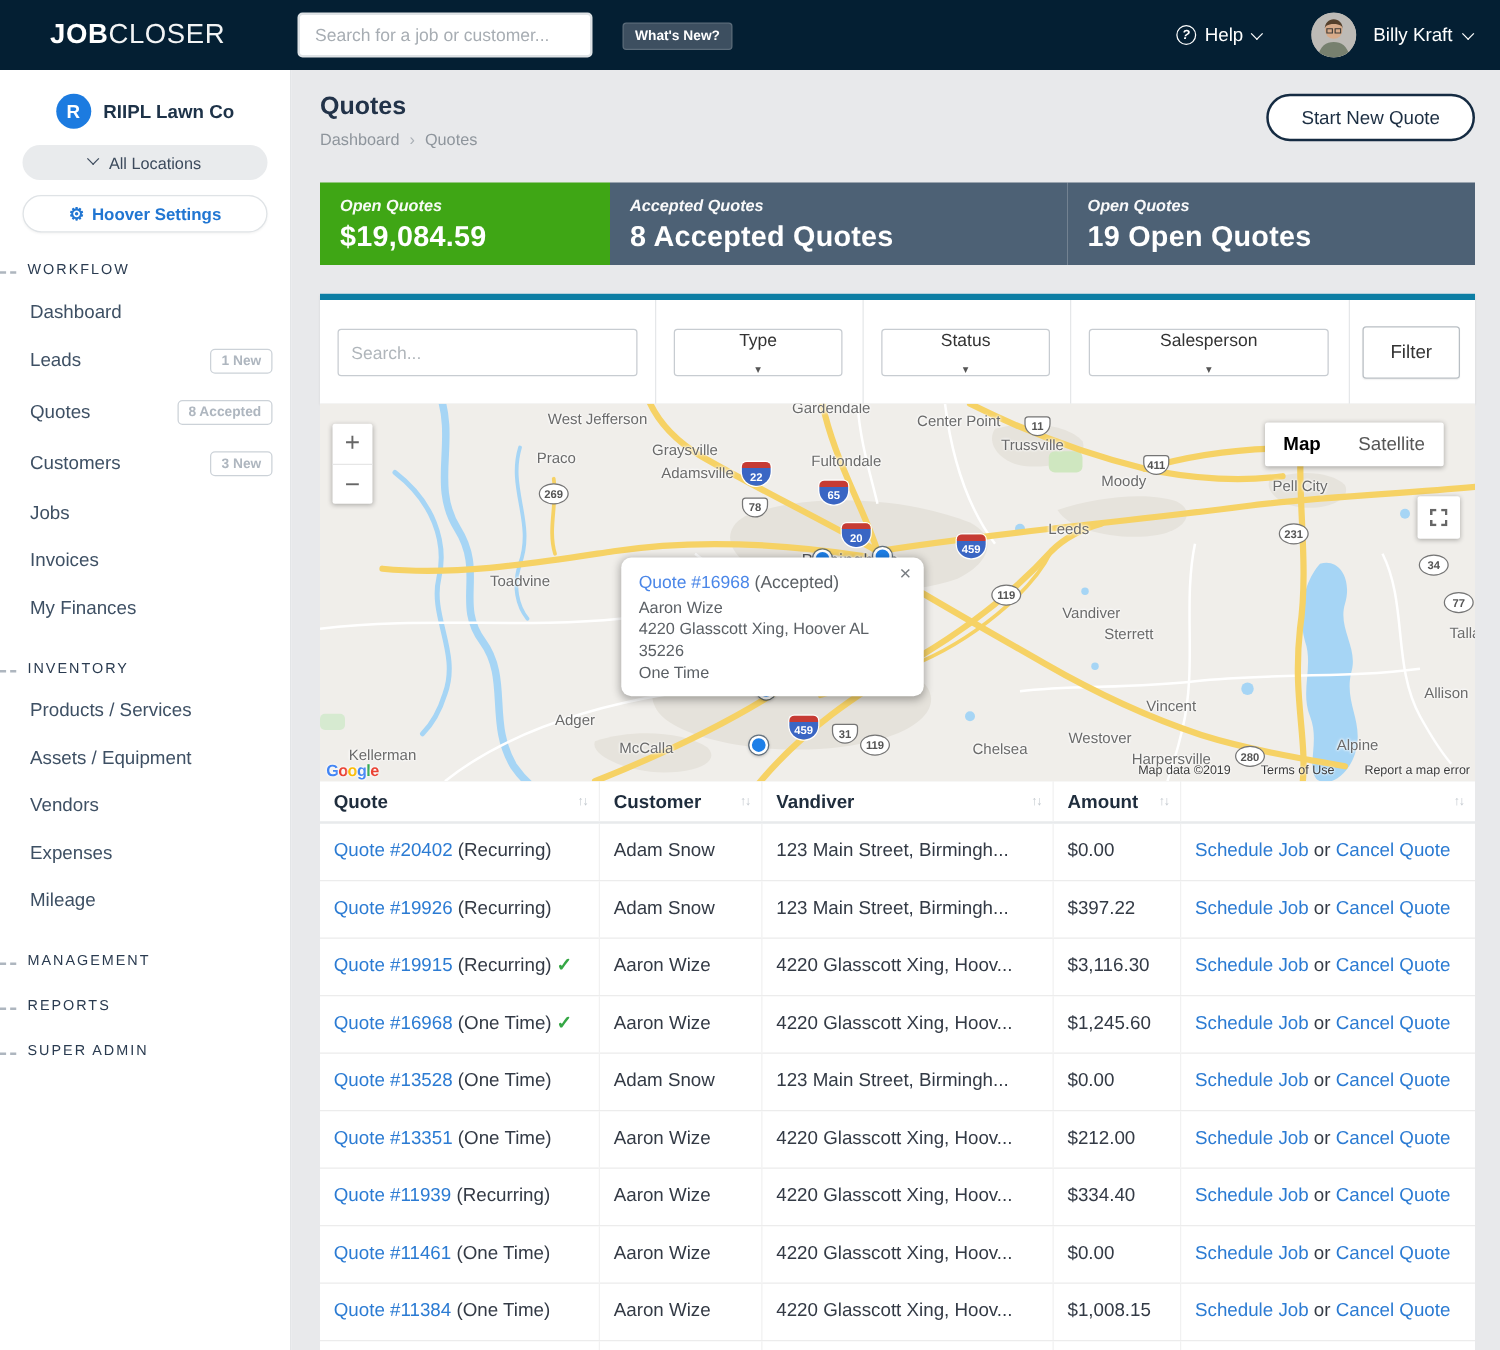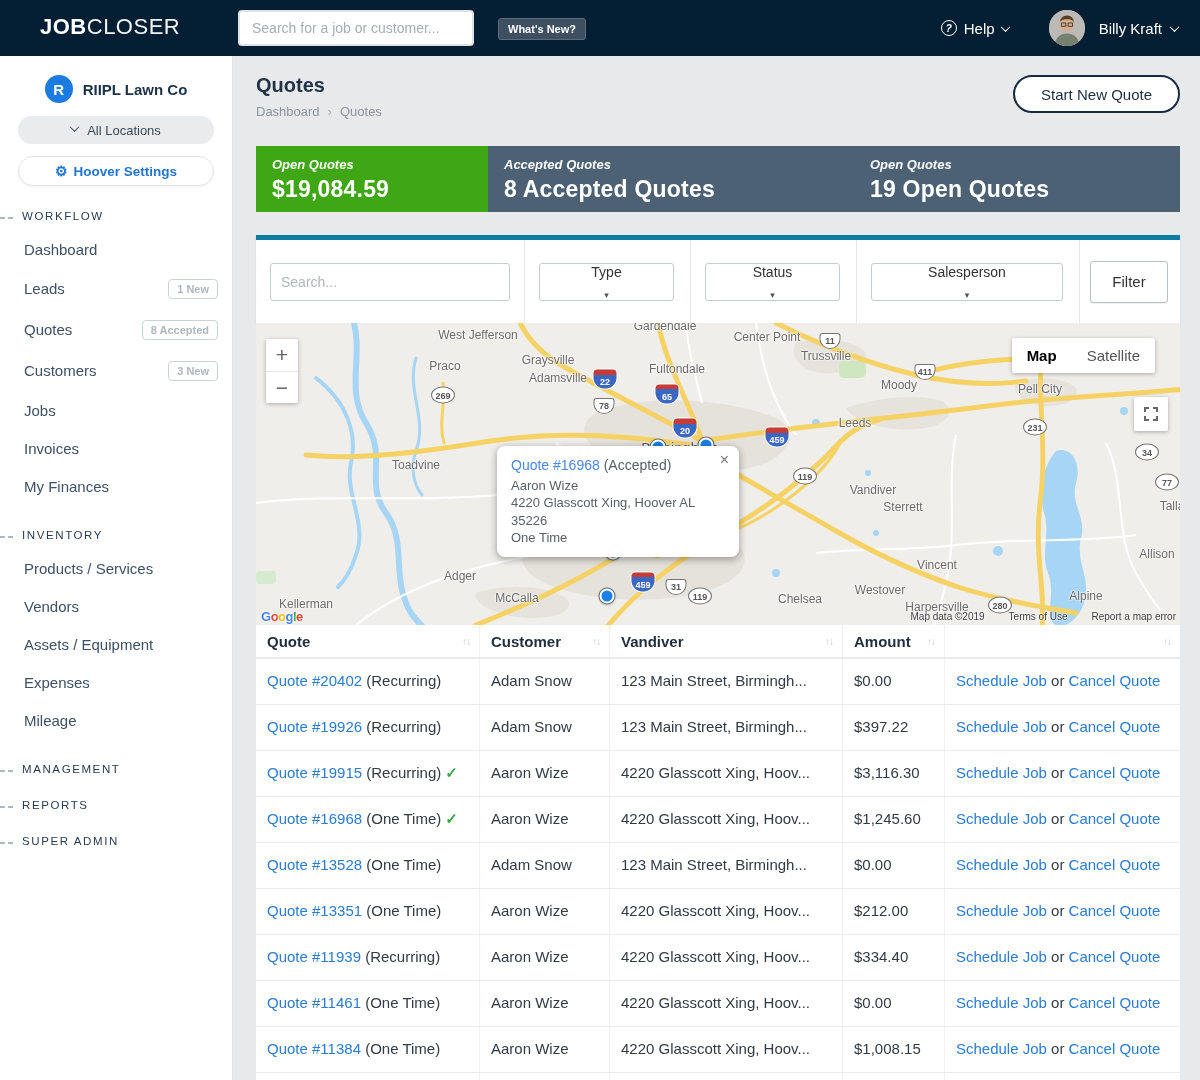--- a/index.html
+++ b/index.html
@@ -172,24 +172,24 @@
         <span>Invoices</span>
       </div>
       <div class="side-item">
         <span>My Finances</span>
       </div>
       <div class="side-section">INVENTORY</div>
       <div class="side-item">
         <span>Products / Services</span>
       </div>
       <div class="side-item">
+        <span>Assets / Equipment</span>
+      </div>
+      <div class="side-item">
         <span>Vendors</span>
-      </div>
-      <div class="side-item">
-        <span>Assets / Equipment</span>
       </div>
       <div class="side-item">
         <span>Expenses</span>
       </div>
       <div class="side-item">
         <span>Mileage</span>
       </div>
       <div class="side-section">MANAGEMENT</div>
       <div class="side-section">REPORTS</div>
       <div class="side-section">SUPER ADMIN</div>

